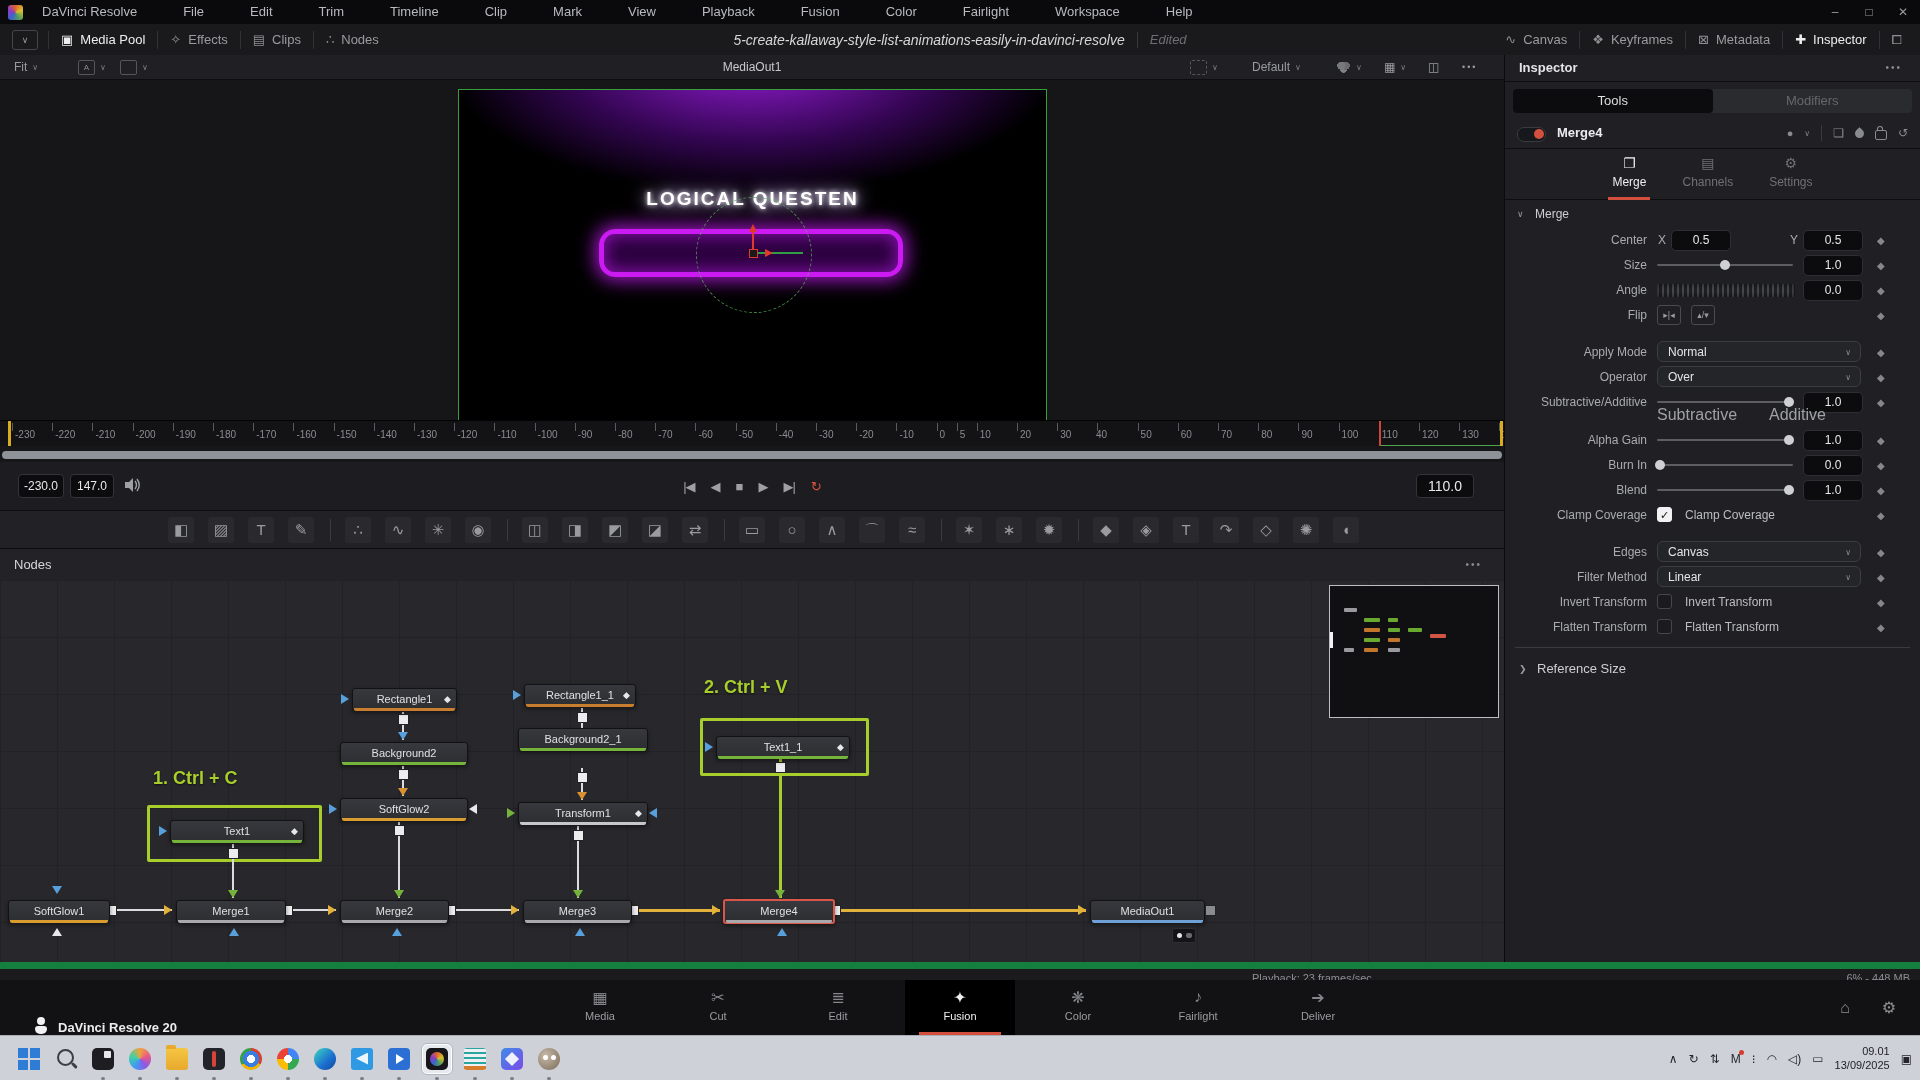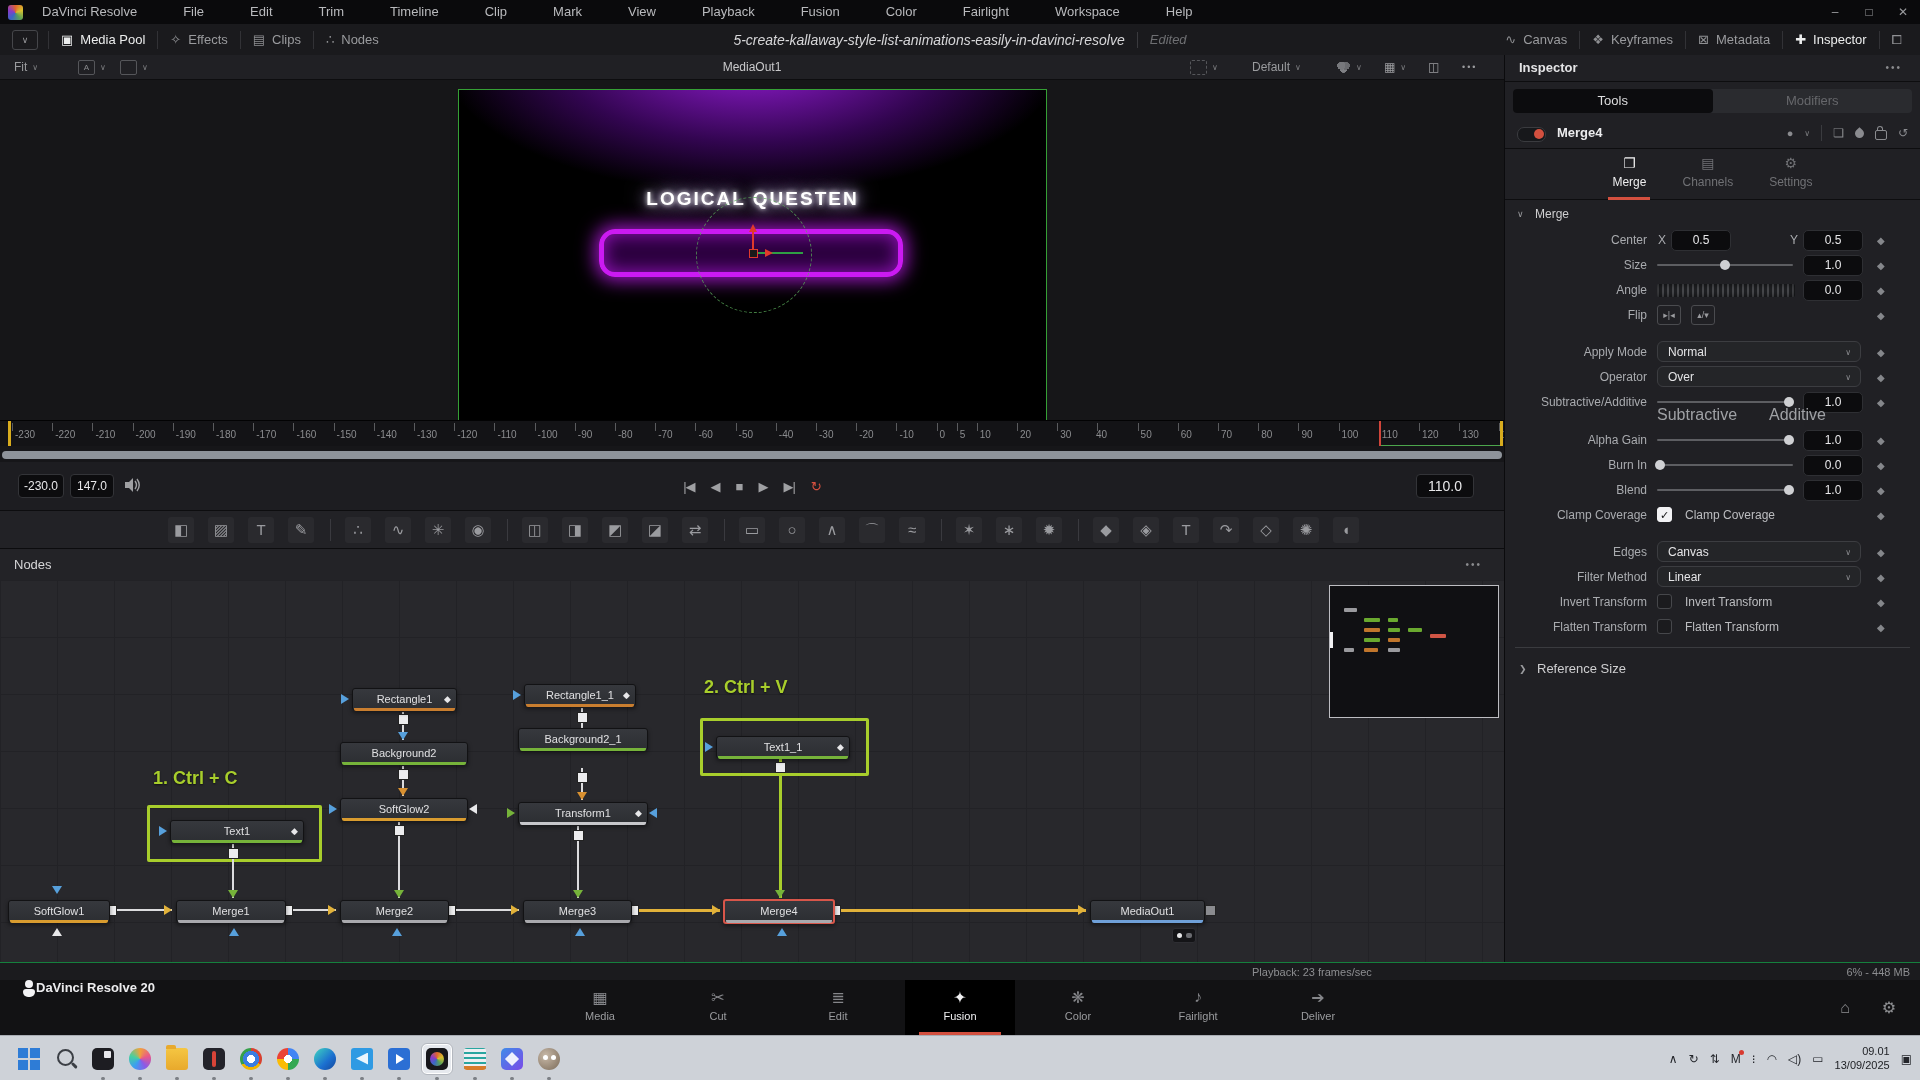--- a/index.html
+++ b/index.html
@@ -87,26 +87,26 @@
   .edge{position:absolute;}
   .sqc{position:absolute;width:9px;height:9px;background:#ececee;border:1px solid #222;}
   .gbox{position:absolute;border:3px solid #a8ce2c;border-radius:2px;}
   .gnote{position:absolute;font-size:18px;font-weight:bold;color:#a8ce2c;text-shadow:0 1px 2px rgba(0,0,0,.6);}
   #minimap{position:absolute;left:1329px;top:5px;width:168px;height:131px;background:#101013;border:1px solid #bdbdc2;}
   .mm-dash{position:absolute;height:4px;border-radius:1px;}
   .mo-badge{position:absolute;width:22px;height:13px;background:#141417;border:1px solid #2e2e33;border-radius:3px;}
   .mo-badge::before{content:"";position:absolute;left:4px;top:4px;width:5px;height:5px;border-radius:50%;background:#e6e6e8;}
   .mo-badge::after{content:"";position:absolute;right:3px;top:4px;width:6px;height:5px;border-radius:2px;background:#6a6b70;}
   
-  #statusbar{position:absolute;left:0;top:962px;width:1920px;height:18px;background:#1b1b1e;border-top:1px solid #15803d;}
+  #statusbar{position:absolute;left:0;top:962px;width:1920px;height:18px;background:#1b1b1e;border-top:7px solid #15803d;}
   #status-playback{position:absolute;left:1252px;top:0;font-size:11px;color:#8d8e91;line-height:18px;}
   #status-mem{position:absolute;right:10px;top:0;font-size:11px;color:#8d8e91;line-height:18px;}
   
   #appbar{position:absolute;left:0;top:980px;width:1920px;height:55px;background:#121214;}
-  #brand{position:absolute;left:22px;top:0;height:55px;display:flex;align-items:flex-start;}
+  #brand{position:absolute;left:34px;top:0;height:55px;display:flex;align-items:flex-end;gap:10px;}
   #brand-logo{position:relative;width:14px;height:18px;}
   #brand-logo::before{content:"";position:absolute;left:3px;top:0;width:8px;height:8px;border-radius:50%;background:#f2f2f4;}
   #brand-logo::after{content:"";position:absolute;left:1px;top:9px;width:12px;height:8px;border-radius:3px 3px 5px 5px;background:#f2f2f4;}
   #brand-label{font-size:13px;font-weight:bold;color:#ececee;}
   .page-tab{position:absolute;top:0;width:110px;height:55px;text-align:center;}
   .page-tab .pt-icon{margin-top:8px;font-size:16px;color:#85868a;height:22px;}
   .page-tab .pt-label{font-size:11px;color:#9b9c9f;}
   .page-tab.active{background:#000;}
   .page-tab.active .pt-icon,.page-tab.active .pt-label{color:#f0f0f2;}
   .page-tab.active::after{content:"";position:absolute;left:14px;right:14px;bottom:0;height:3px;background:#d3503f;}

